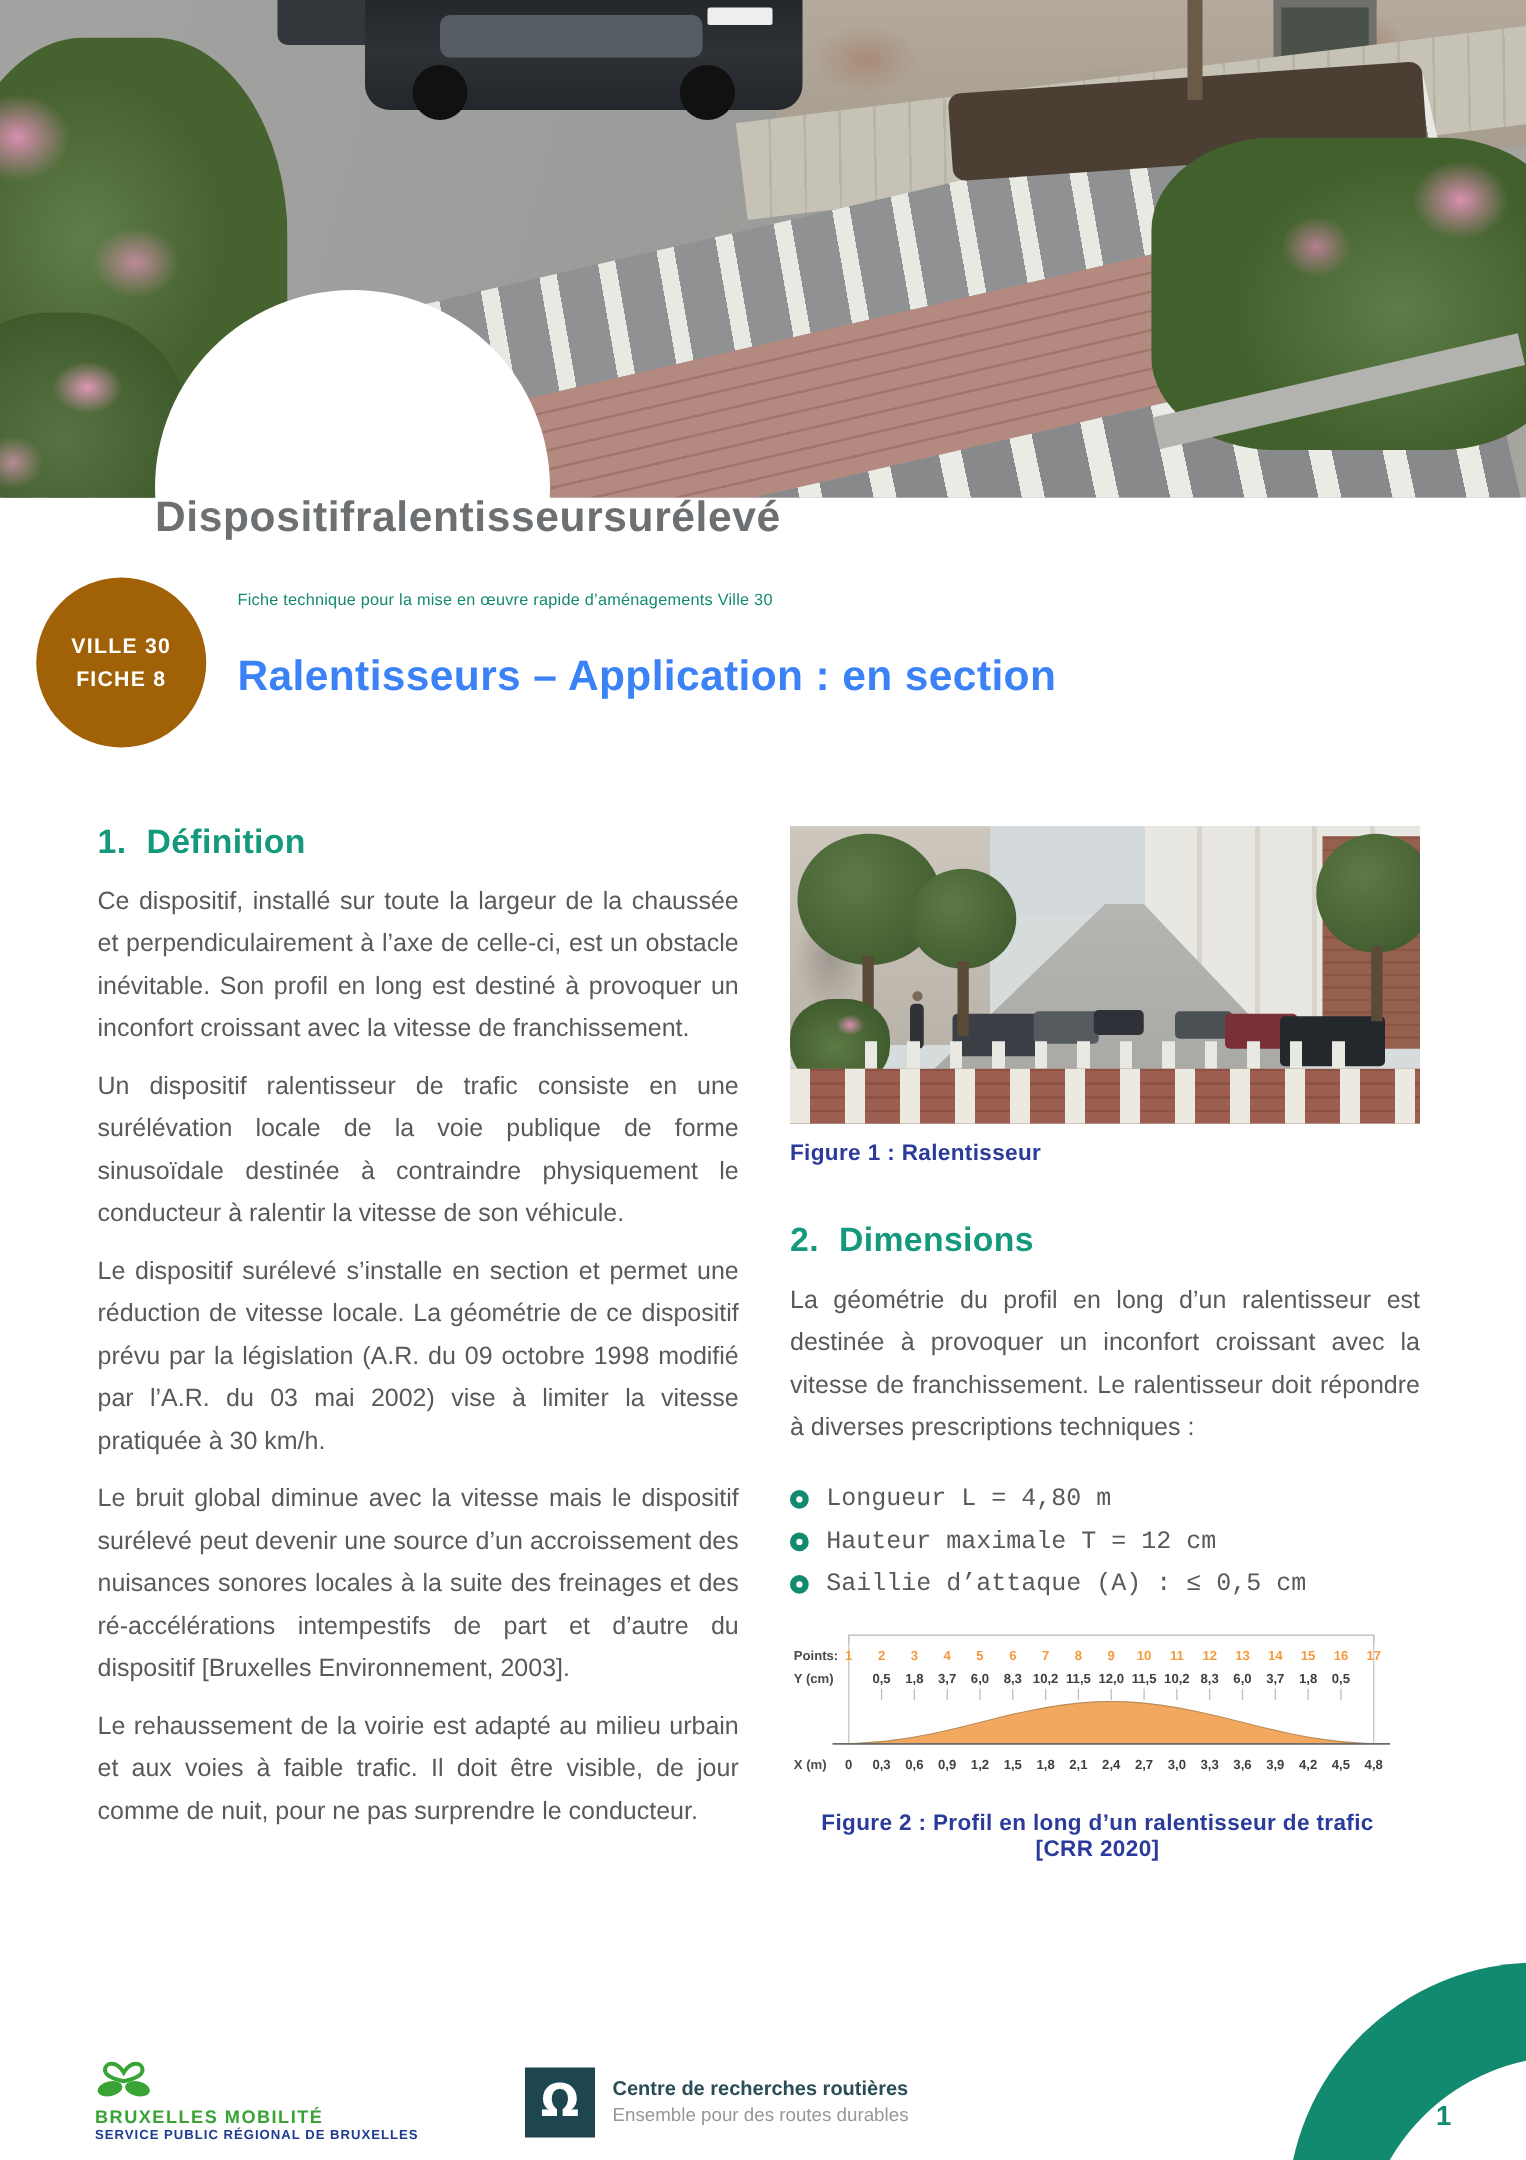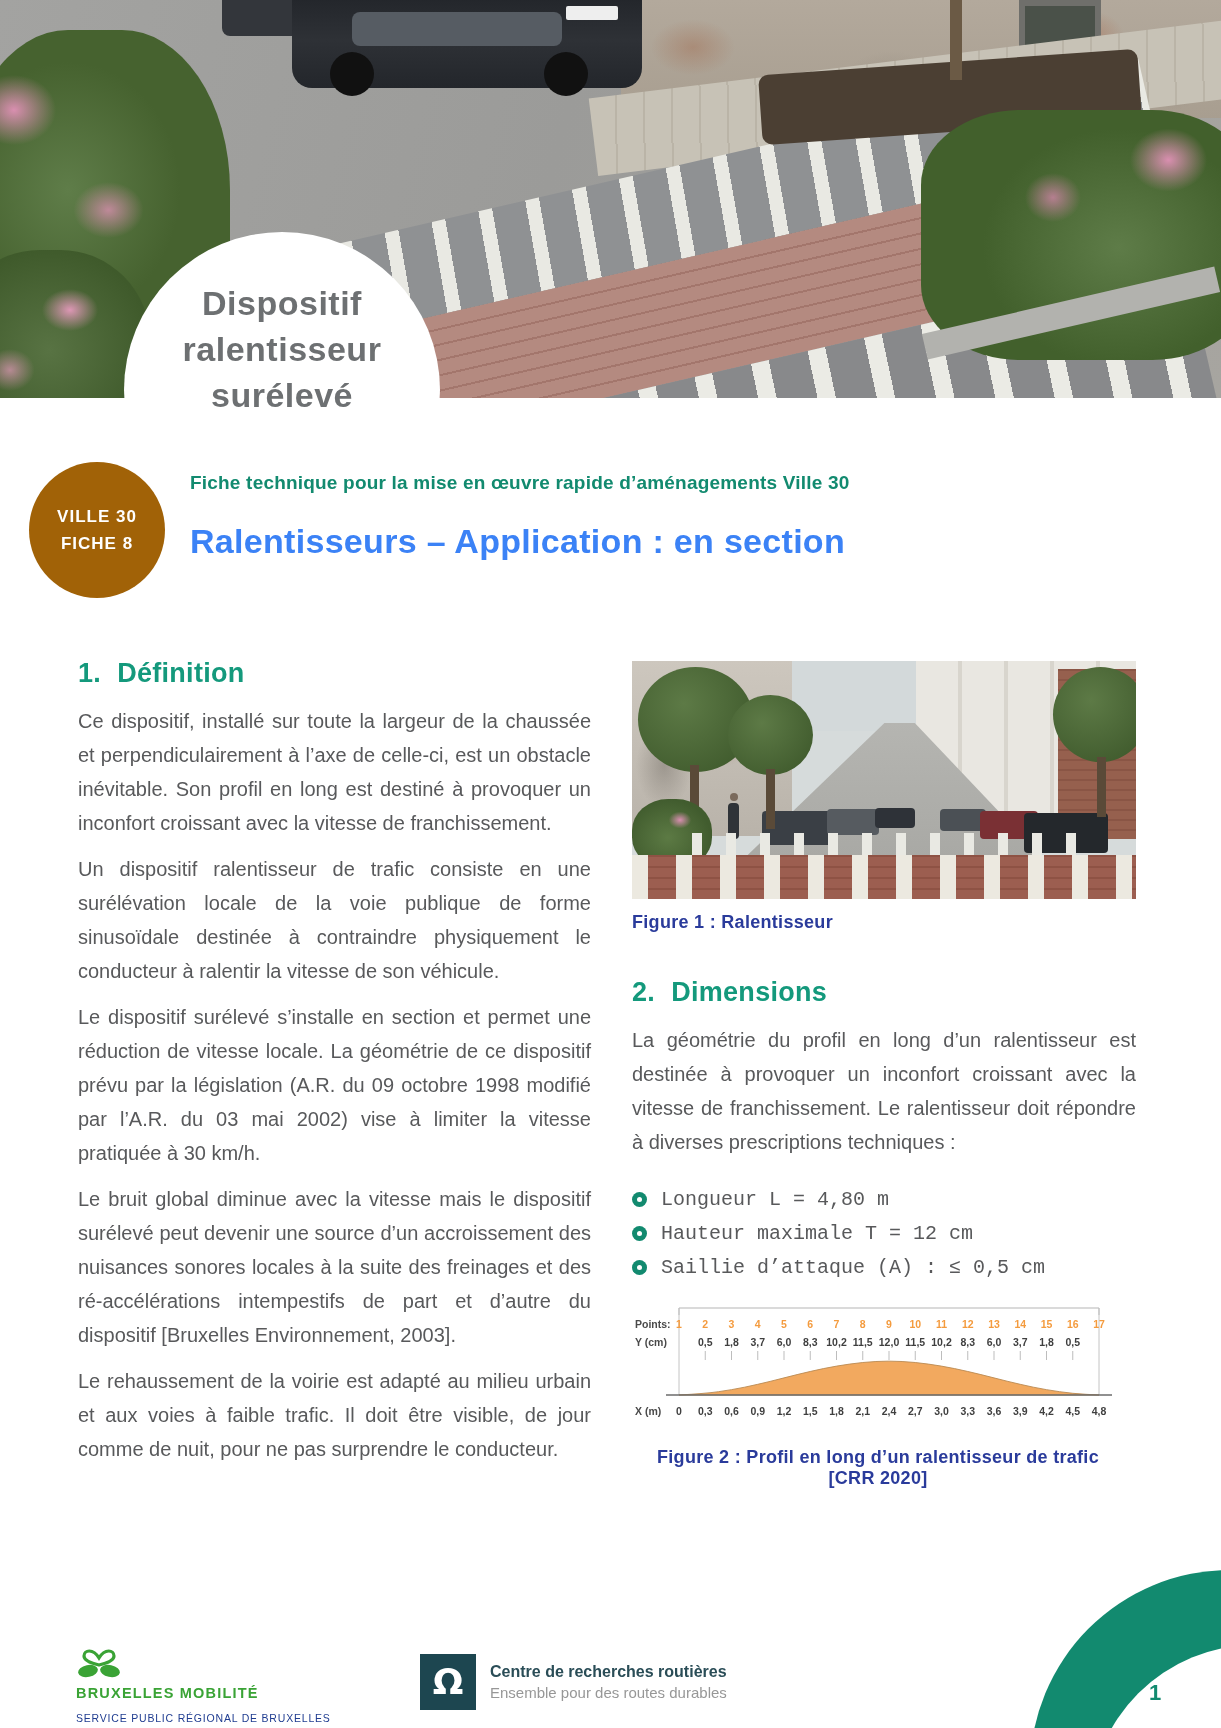--- a/index.html
+++ b/index.html
@@ -54,32 +54,32 @@
        radial-gradient(160px 140px at 60% 55%,#5e7c48,#42602c 85%);}
   .kerb-right{right:0;top:300px;width:300px;height:26px;background:#b2b2ae;
      transform:rotate(-13deg);}
   .tree-planter{left:760px;top:62px;width:380px;height:70px;background:#4b3f33;
      border-radius:10px;transform:rotate(-4deg);}
   .tree-trunk{left:950px;top:-20px;width:12px;height:100px;background:#6b5a45;}
   .plate{left:566px;top:6px;width:52px;height:14px;background:#eee;border-radius:2px;}
 
   
   .hero-circle{left:124px;top:232px;width:316px;height:316px;border-radius:50%;
-     background:#ffffff;display:flex;flex-direction:column;align-items:center;
+     background:#ffffff;display:flex;flex-direction:row;align-items:center;
      padding-top:48px;box-sizing:border-box;}
   .hero-circle div{font-size:34px;line-height:46px;font-weight:bold;color:#6d7072;
      letter-spacing:0.5px;}
   .badge-circle{left:29px;top:462px;width:136px;height:136px;border-radius:50%;
      background:#a16207;display:flex;flex-direction:column;align-items:center;
      justify-content:center;}
   .badge-circle div{color:#fff;font-size:17px;font-weight:bold;letter-spacing:1px;
      line-height:27px;}
 
   
-  .kicker{left:190px;top:472px;font-size:19px;font-weight:bold;color:#128a6f;
+  .kicker{left:190px;top:472px;font-size:13px;font-weight:normal;color:#128a6f;
      letter-spacing:0.2px;}
   .doc-title{left:190px;top:522px;font-size:34px;font-weight:bold;color:#3b82f6;
      letter-spacing:0.3px;}
 
   
   .col-left{left:78px;top:658px;width:513px;}
   .col-right{left:632px;top:661px;width:504px;}
   .sec-heading{display:flex;gap:16px;font-size:27px;font-weight:bold;color:#14997c;
      letter-spacing:0.3px;margin:0 0 15px 0;}
   .col-left p{margin:0 0 12px 0;font-size:20px;line-height:34px;text-align:justify;}
@@ -123,21 +123,21 @@
      repeating-linear-gradient(90deg,#ece9e0 0 16px,transparent 16px 44px),
      repeating-linear-gradient(0deg,#9c5e50 0 9px,#8e5244 9px 11px);}
   .f1-green{left:0;bottom:30px;width:80px;height:70px;border-radius:45%;background:
      radial-gradient(16px 12px at 60% 30%,#d98fb0,transparent 70%),
      radial-gradient(50px 45px at 45% 55%,#5c7a44,#415c2e 85%);}
   .f1-pave{left:0;bottom:0;width:90px;height:34px;background:#8e8e8a;}
 
   
   .bm-block{left:76px;top:1644px;}
   .bm-name{font-size:14.5px;font-weight:bold;color:#3aa335;letter-spacing:1.2px;margin-top:3px;}
-  .bm-sub{font-size:10.5px;font-weight:normal;color:#1f3c90;letter-spacing:0.8px;margin-top:11px;}
+  .bm-sub{font-size:10.5px;font-weight:bold;color:#1f3c90;letter-spacing:0.8px;margin-top:0;}
   .crr-block{left:420px;top:1654px;display:flex;gap:14px;align-items:center;}
   .crr-square{width:56px;height:56px;background:#1d4650;display:flex;align-items:center;
      justify-content:center;}
   .crr-glyph{color:#fff;font-size:36px;font-weight:bold;line-height:1;
      font-family:"DejaVu Sans",sans-serif;}
   .crr-name{font-size:16px;font-weight:bold;color:#2a4d57;}
   .crr-sub{font-size:15px;color:#979797;margin-top:3px;}
   .donut{left:1030px;top:1570px;width:400px;height:400px;border-radius:50%;background:#128a6f;}
   .donut-hole{left:1090px;top:1645px;width:330px;height:330px;border-radius:50%;background:#fff;}
   .page-num{left:1138px;top:1680px;width:34px;text-align:center;font-size:22px;

